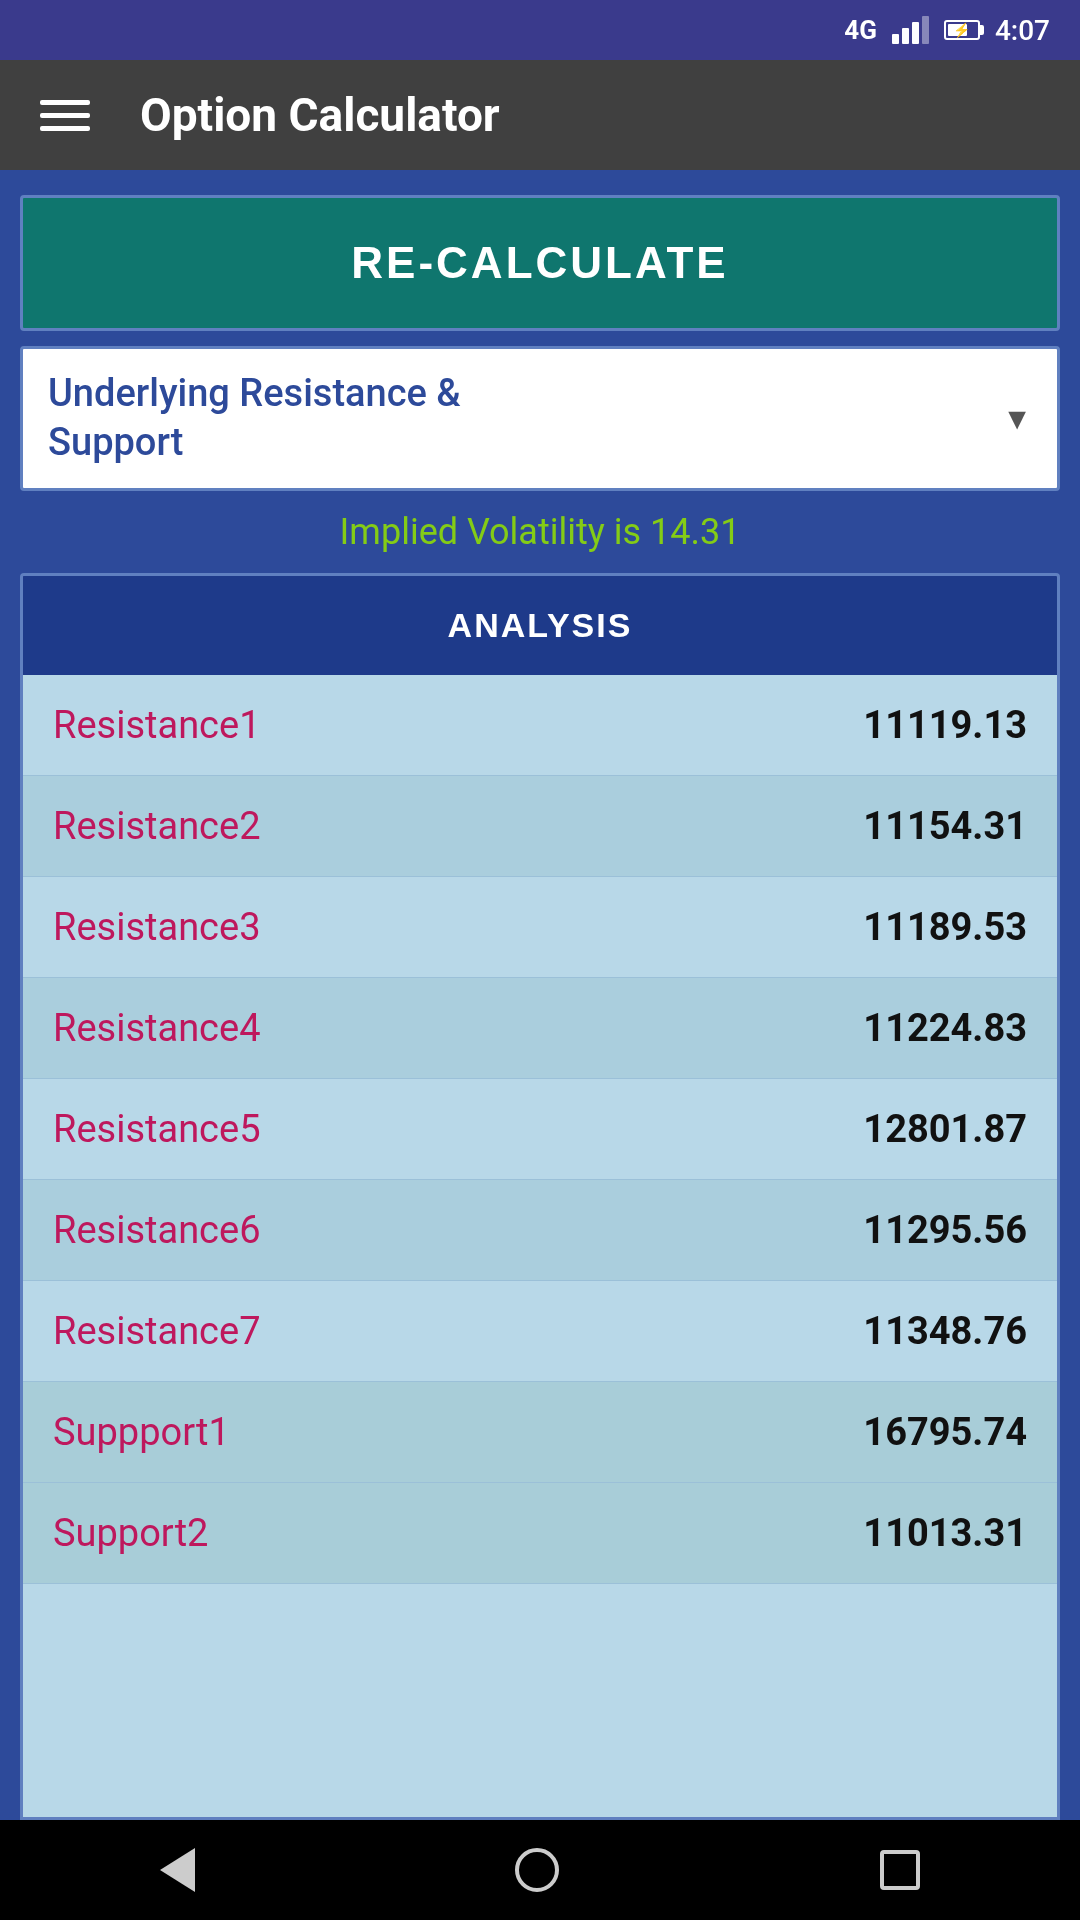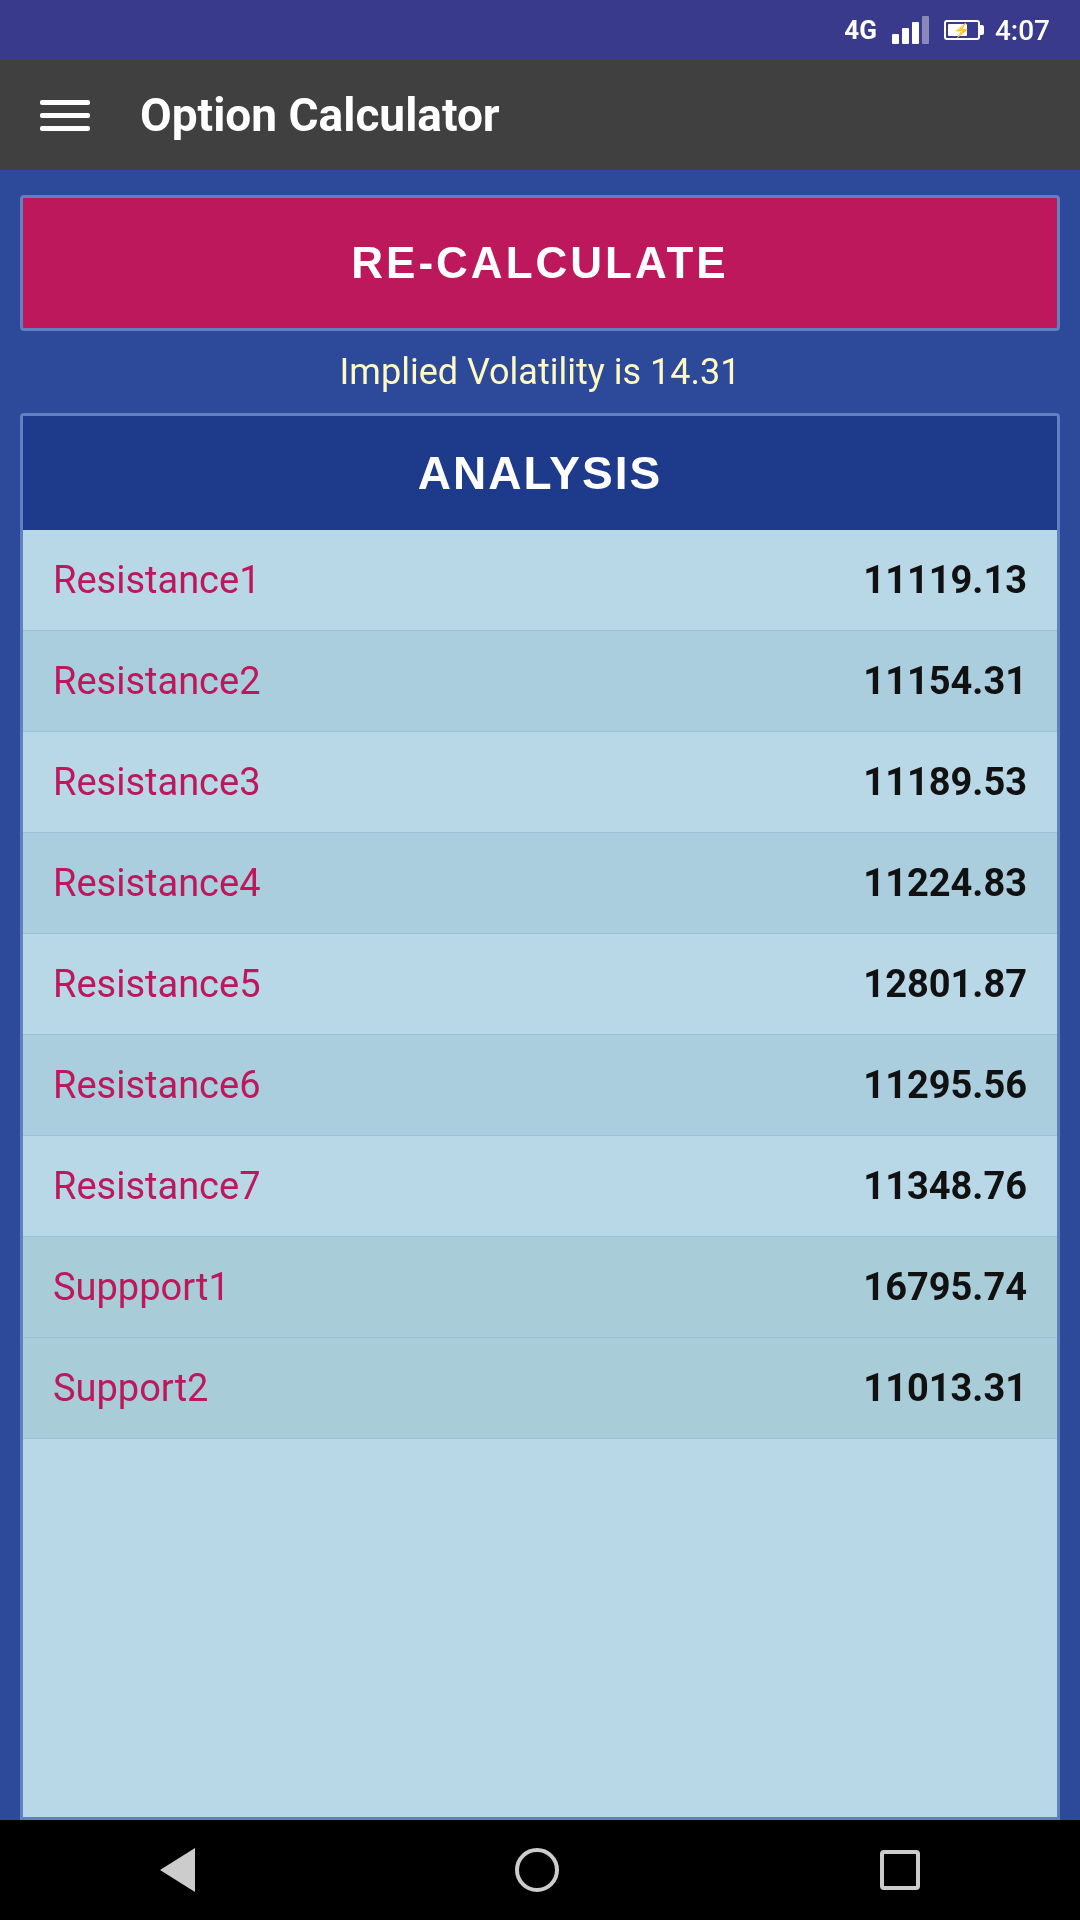--- a/index.html
+++ b/index.html
@@ -131,21 +131,21 @@
       flex: 1;
       background: #2d4a9a;
       display: flex;
       flex-direction: column;
       padding: 25px 20px 0 20px;
       overflow: hidden;
     }
 
     
     .recalculate-btn {
-      background: #be185d;
+      background: #0f766e;
       border: 3px solid #6080c0;
       color: white;
       font-size: 44px;
       font-weight: bold;
       letter-spacing: 3px;
       padding: 40px;
       cursor: pointer;
       width: 100%;
       text-align: center;
       border-radius: 4px;
@@ -174,41 +174,41 @@
     }
 
     .dropdown-arrow {
       color: #555;
       font-size: 30px;
       margin-left: 15px;
     }
 
     
     .volatility-text {
-      color: #fef9c3;
+      color: #84cc16;
       font-size: 36px;
       text-align: center;
       padding: 20px 0;
       flex-shrink: 0;
     }
 
     
     .tabs-container {
       display: flex;
       gap: 8px;
       margin-bottom: 0;
       flex-shrink: 0;
     }
 
     .tab-btn {
       flex: 1;
       background: #1e3a8a;
       border: 3px solid #6080c0;
       color: white;
-      font-size: 46px;
+      font-size: 34px;
       font-weight: bold;
       letter-spacing: 2px;
       padding: 30px 20px;
       cursor: pointer;
       text-align: center;
       border-radius: 4px 4px 0 0;
     }
 
     .tab-btn.active {
       background: #1e3a8a;
@@ -319,20 +319,24 @@
     <div class="hamburger-line"></div>
     <div class="hamburger-line"></div>
   </button>
   <span class="app-title">Option Calculator</span>
 </div>
 
 <div class="main-content">
 
   <button class="recalculate-btn">RE-CALCULATE</button>
 
+  <div class="dropdown-container">
+    <span class="dropdown-text">Underlying Resistance &amp;<br>Support</span>
+    <span class="dropdown-arrow">▼</span>
+  </div>
 
   <div class="volatility-text">Implied Volatility is 14.31</div>
 
   <div class="tabs-container">
     <button class="tab-btn active">ANALYSIS</button>
   </div>
 
   <div class="data-table">
 
   <div class="table-row">

